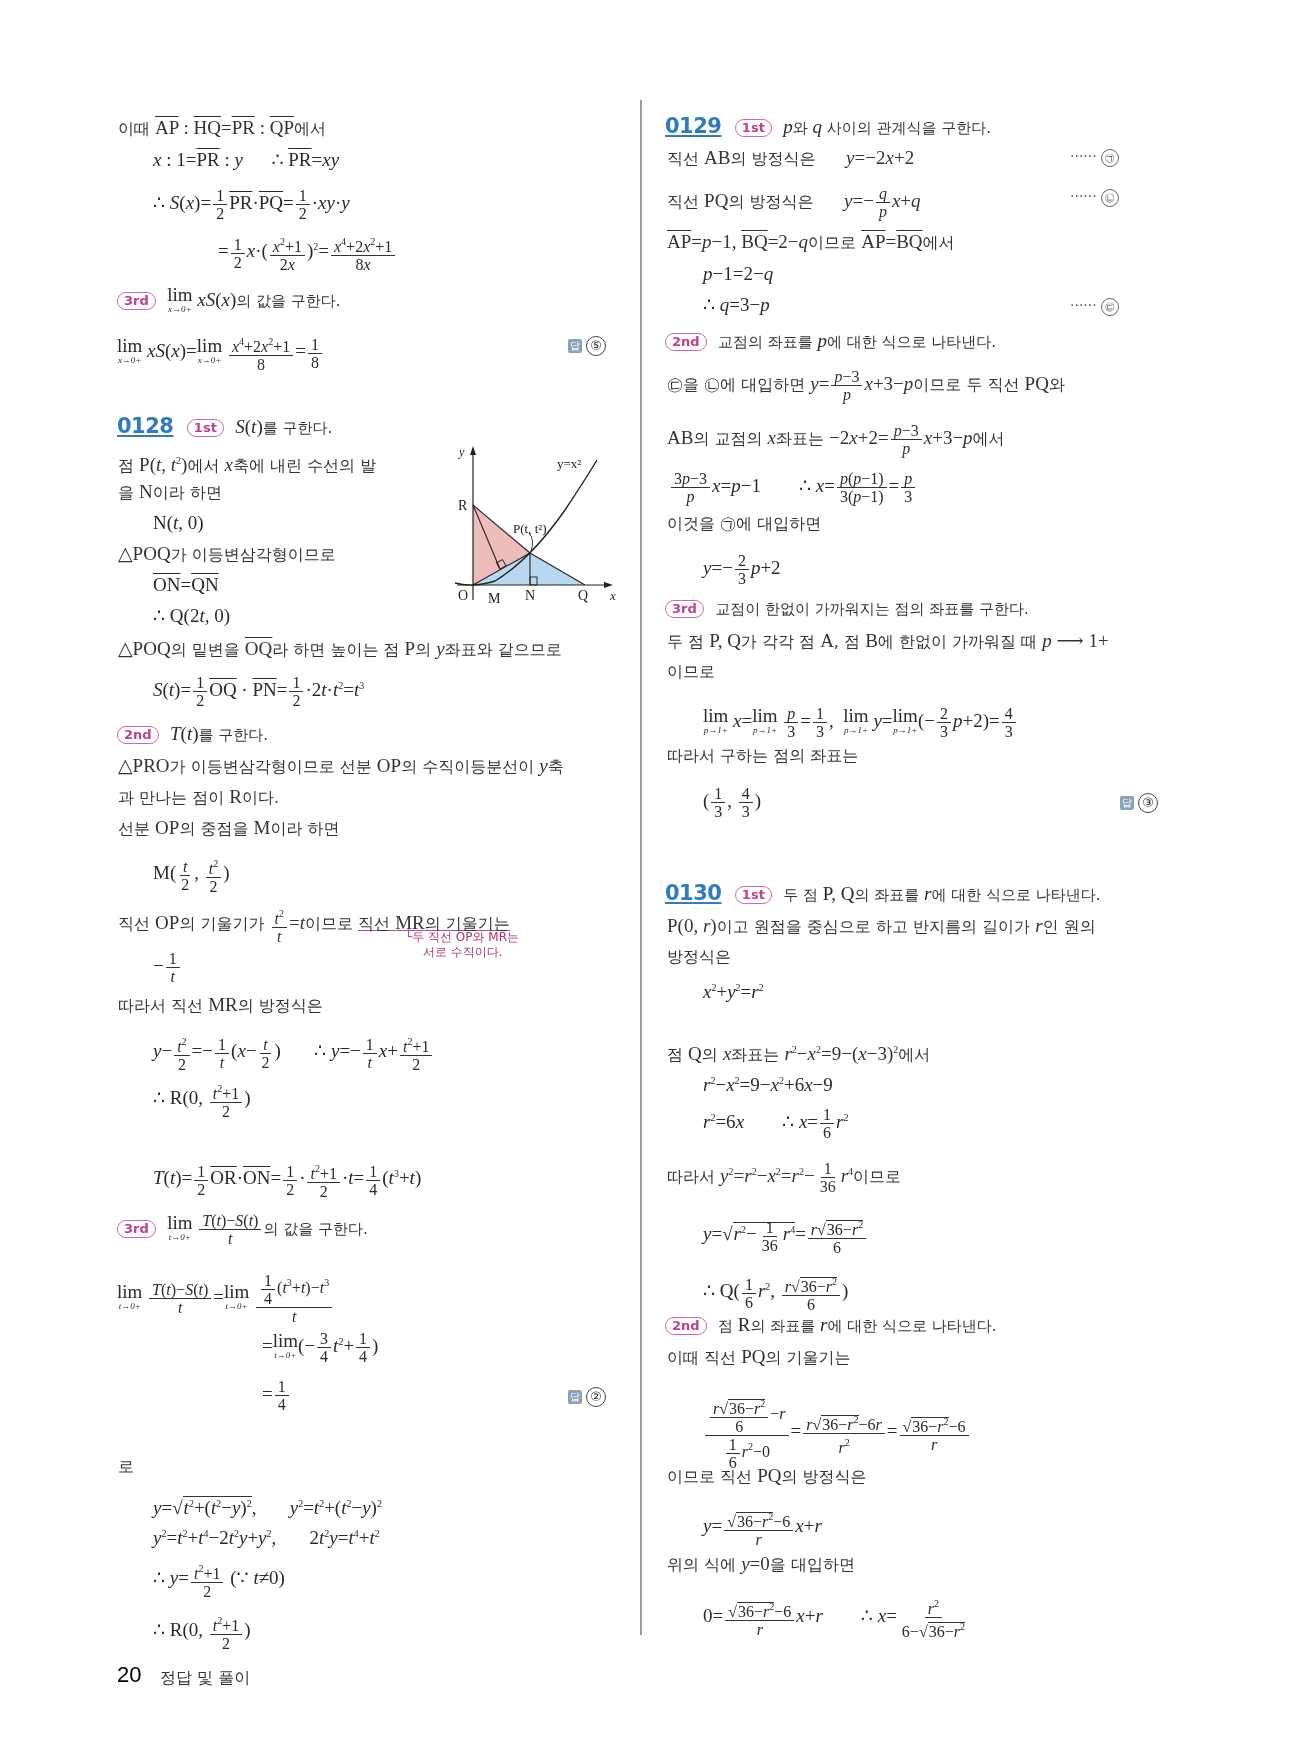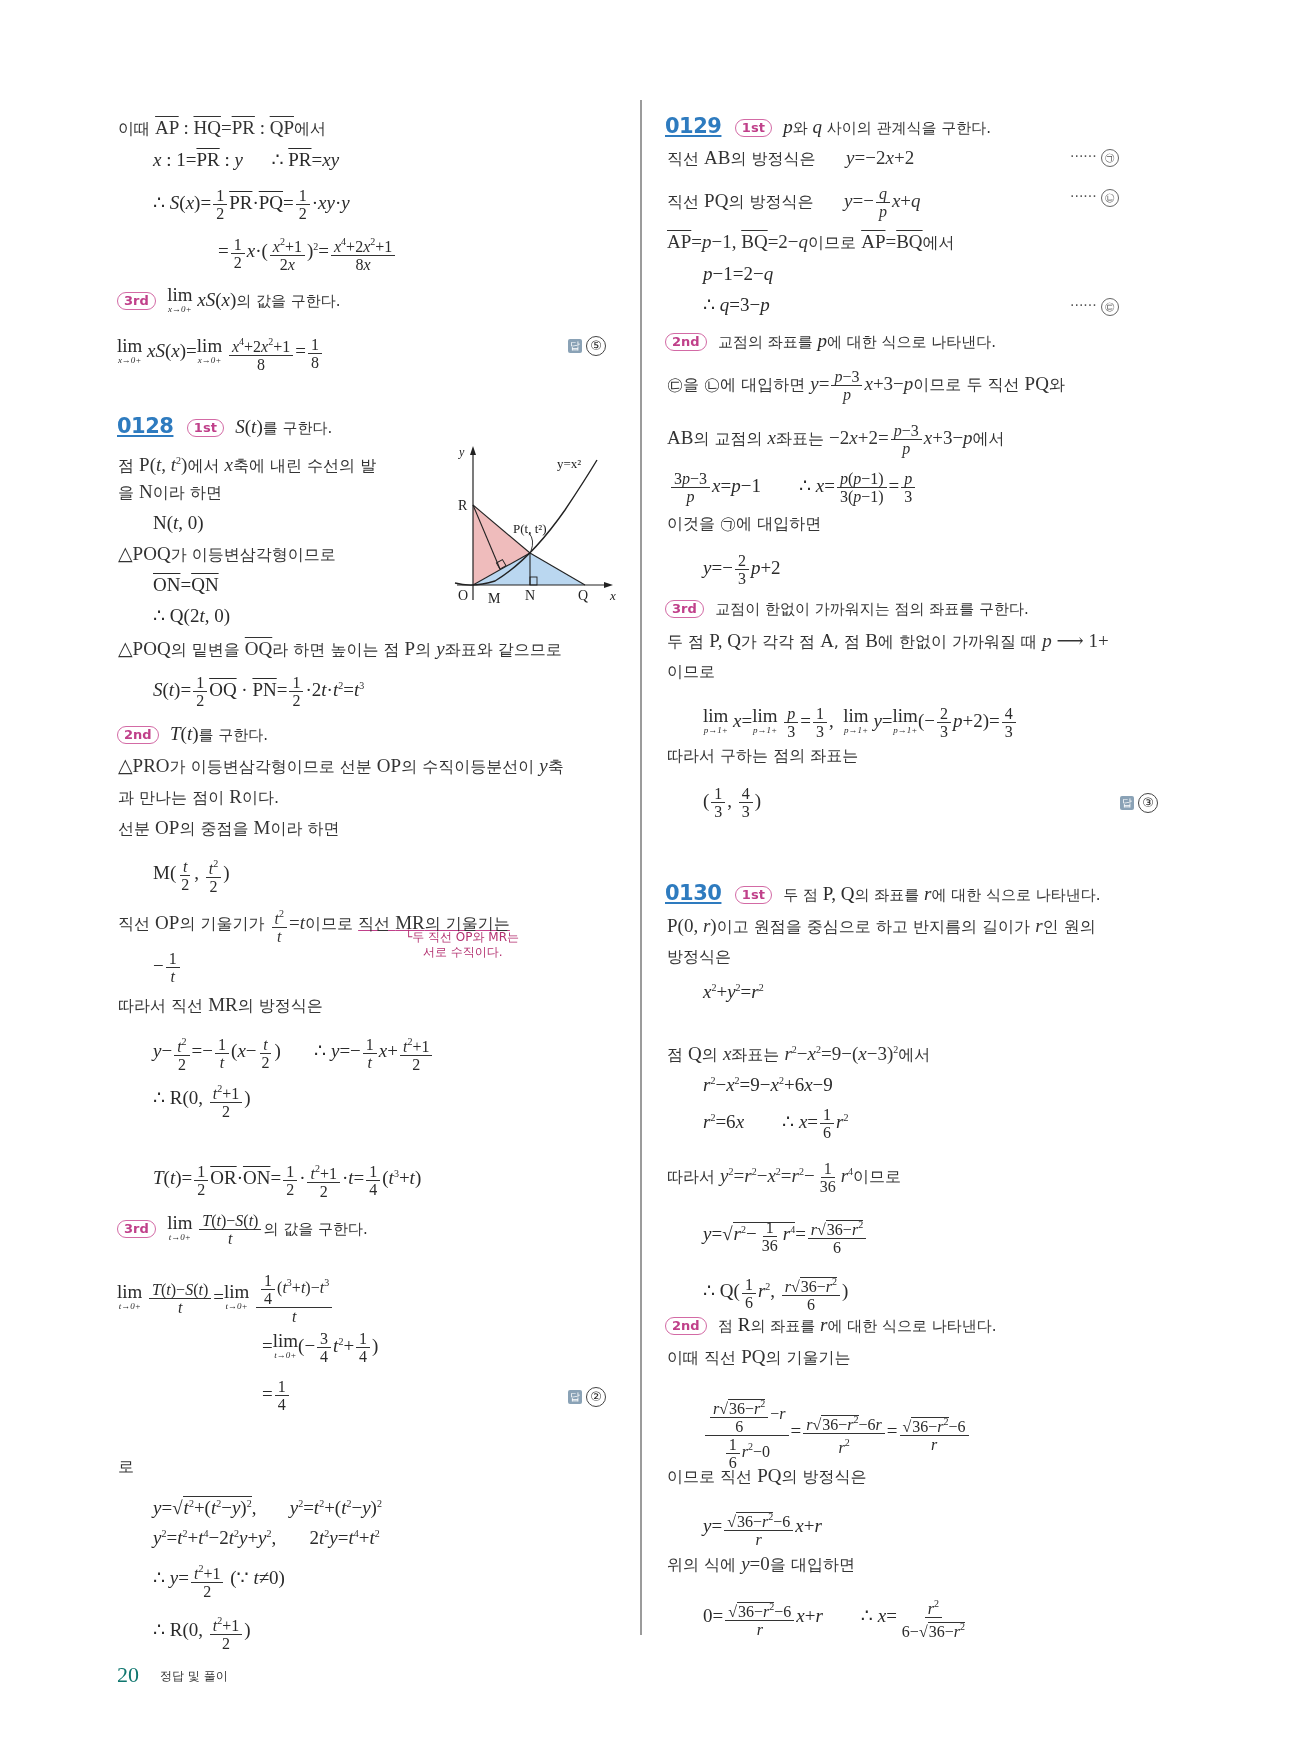--- a/index.html
+++ b/index.html
@@ -32,22 +32,22 @@
         text-align:center;line-height:18px;font-size:13px;font-family:"DejaVu Sans",sans-serif;}
   .tag{position:absolute;font-family:"DejaVu Sans",sans-serif;font-size:14px;color:#555;}
   .tag .c{display:inline-block;width:16px;height:16px;border:1px solid #666;border-radius:50%;
           text-align:center;line-height:16px;font-size:10px;margin-left:4px;}
   .divider{position:absolute;left:640px;top:100px;width:2px;height:1535px;background:#9b9b9b;}
   .note{position:absolute;font-family:"DejaVu Sans",sans-serif;font-size:12px;color:#b3306f;line-height:15px;}
   .alt{display:inline-flex;font-family:"DejaVu Sans",sans-serif;font-size:12px;font-weight:bold;
        vertical-align:2px;margin-right:8px;}
   .alt .a1{background:#f0921e;color:#fff;padding:1px 4px;border-radius:3px 0 0 3px;}
   .alt .a2{background:#fff;color:#e08a1e;border:1px solid #f0921e;padding:0 4px;border-radius:0 3px 3px 0;font-weight:normal;}
-  .footer-num{position:absolute;left:117px;top:1662px;font-family:Liberation Serif, serif;font-size:22px;color:#0f766e;}
-  .footer-txt{position:absolute;left:160px;top:1668px;font-family:"DejaVu Sans",sans-serif;font-size:12px;color:#333;}
+  .footer-num{position:absolute;left:117px;top:1662px;font-family:Liberation Sans, sans-serif;font-size:22px;color:#000000;}
+  .footer-txt{position:absolute;left:160px;top:1668px;font-family:"DejaVu Sans",sans-serif;font-size:16px;color:#333;}
   .sup{font-size:10px;vertical-align:7px;}
 </style>
 </head>
 <body>
 
 <div class="page">
 
   <div class="ln ko" style="left:118px;top:117px;">
     <span>이때 </span><span class="m"><span class="ov">AP</span> : <span class="ov">HQ</span>=<span class="ov">PR</span> : <span class="ov">QP</span></span><span>에서</span>
   </div>

